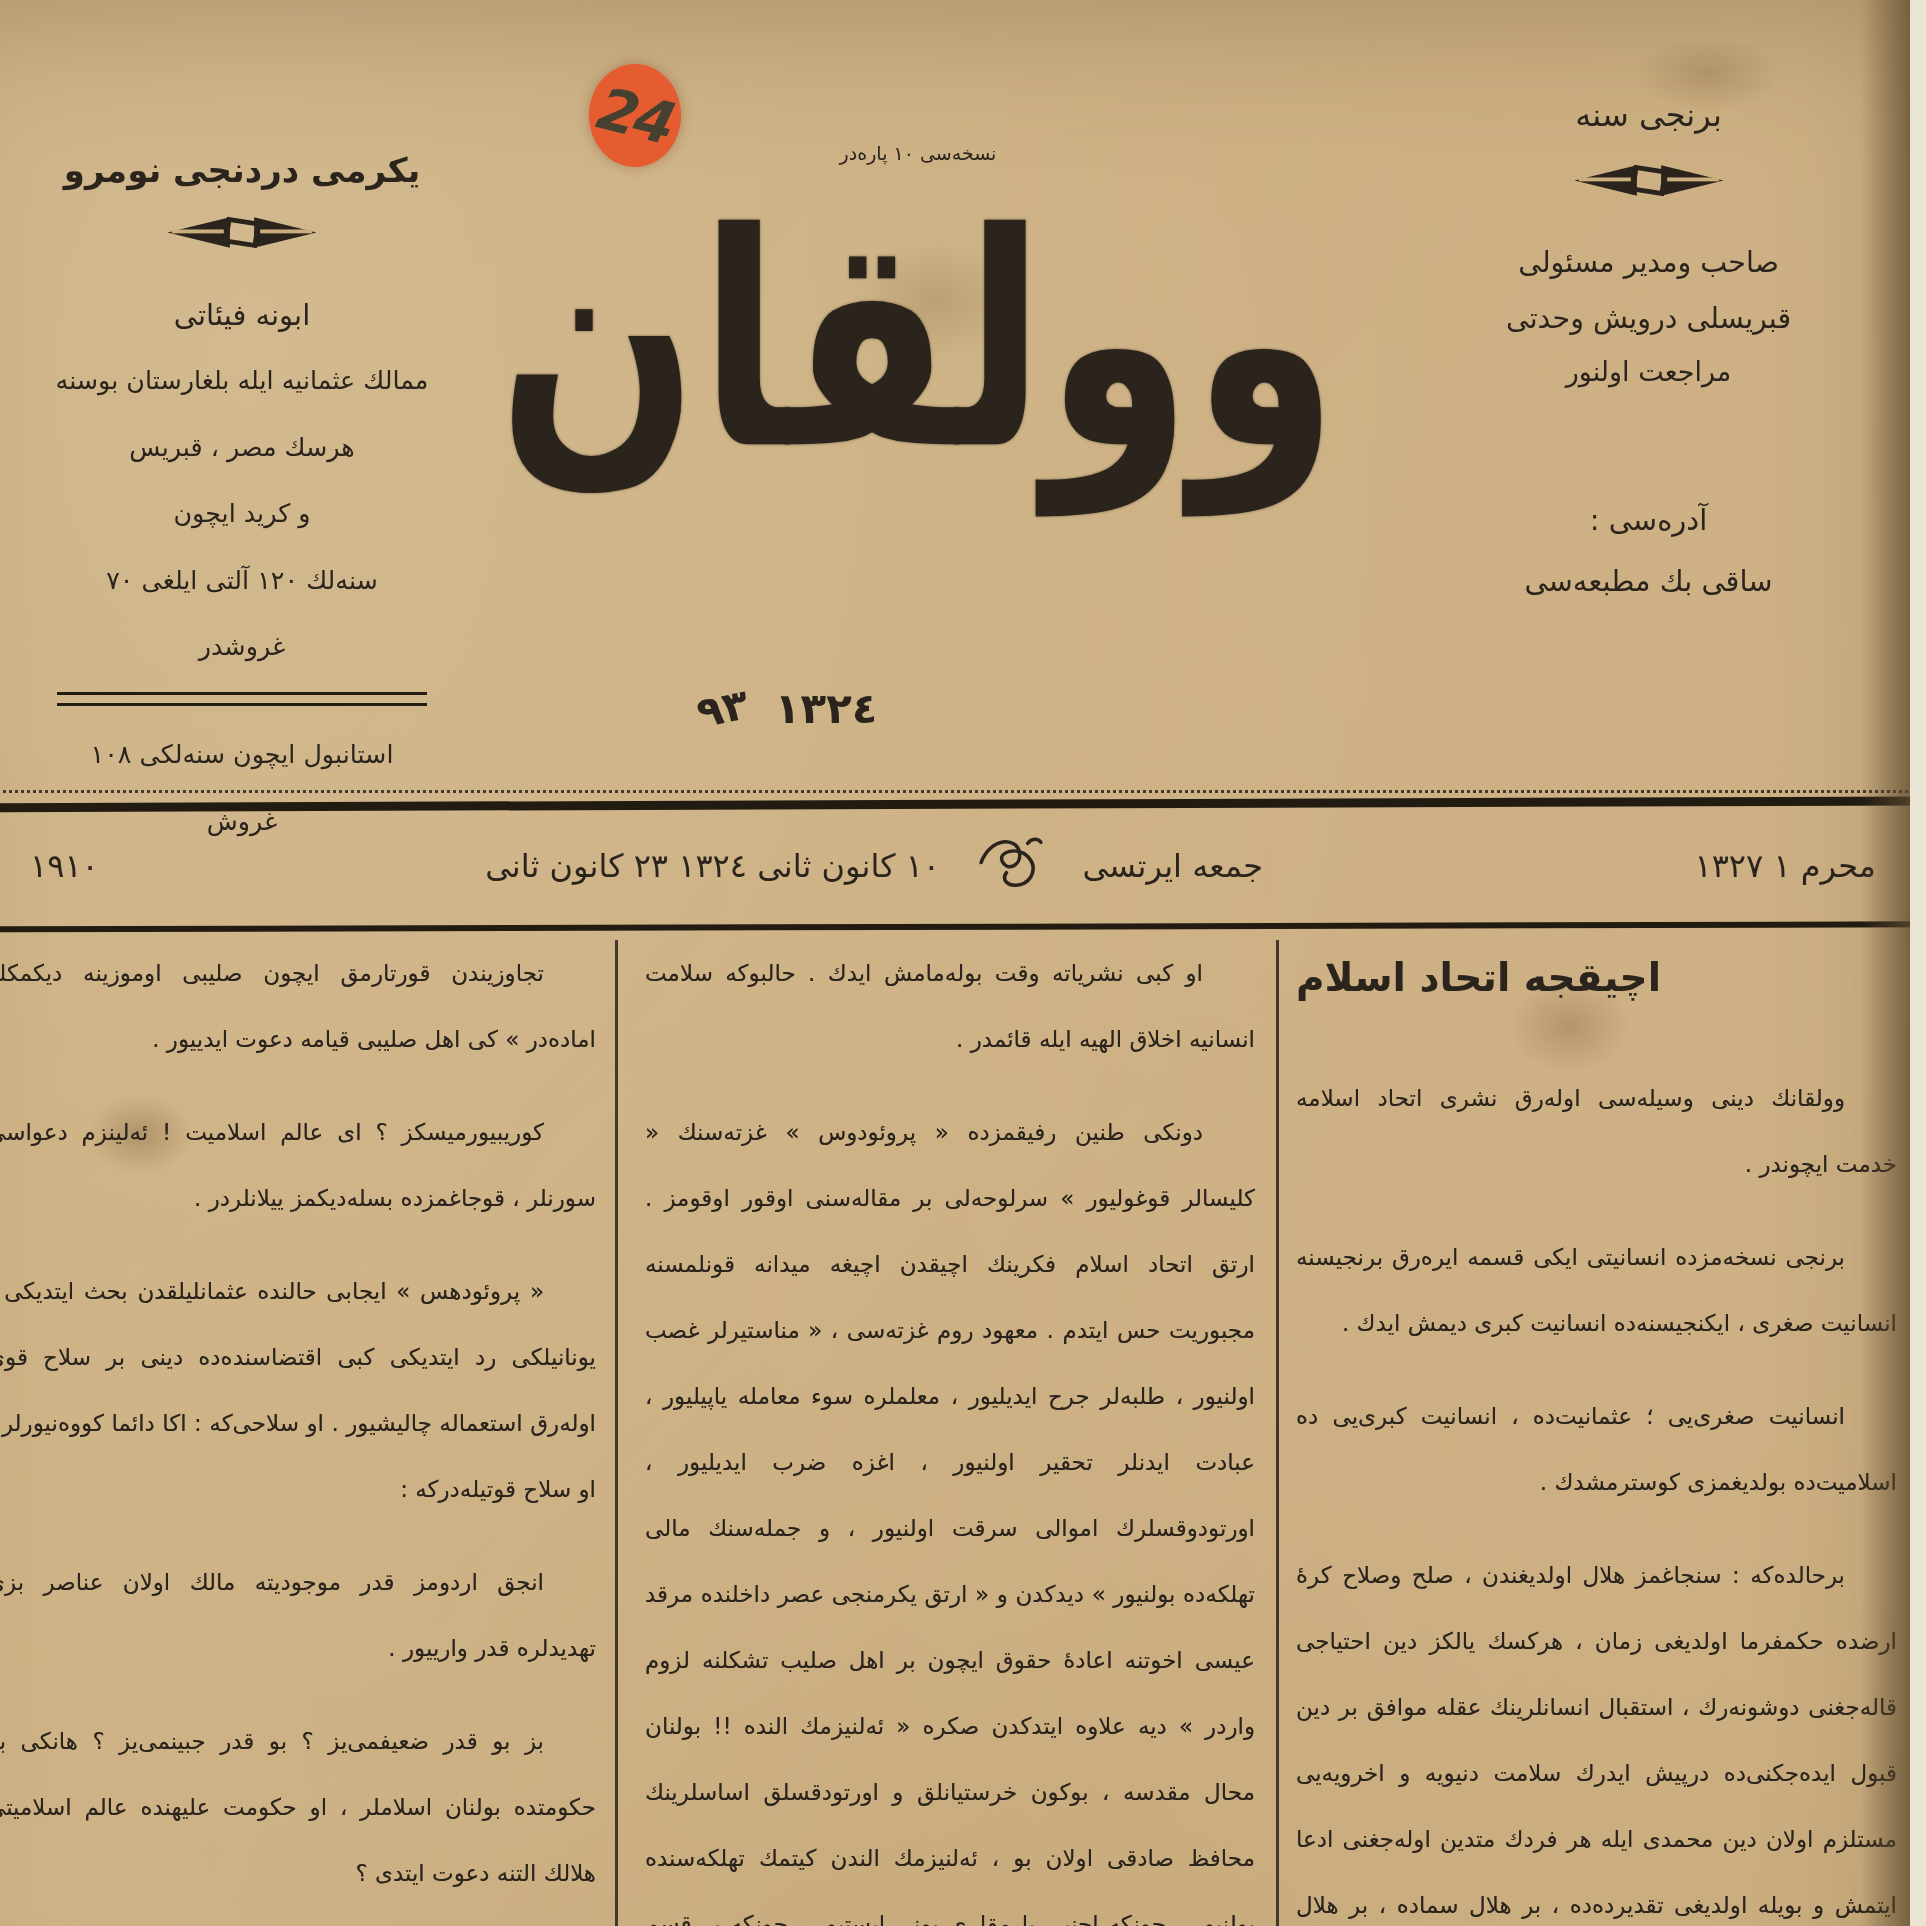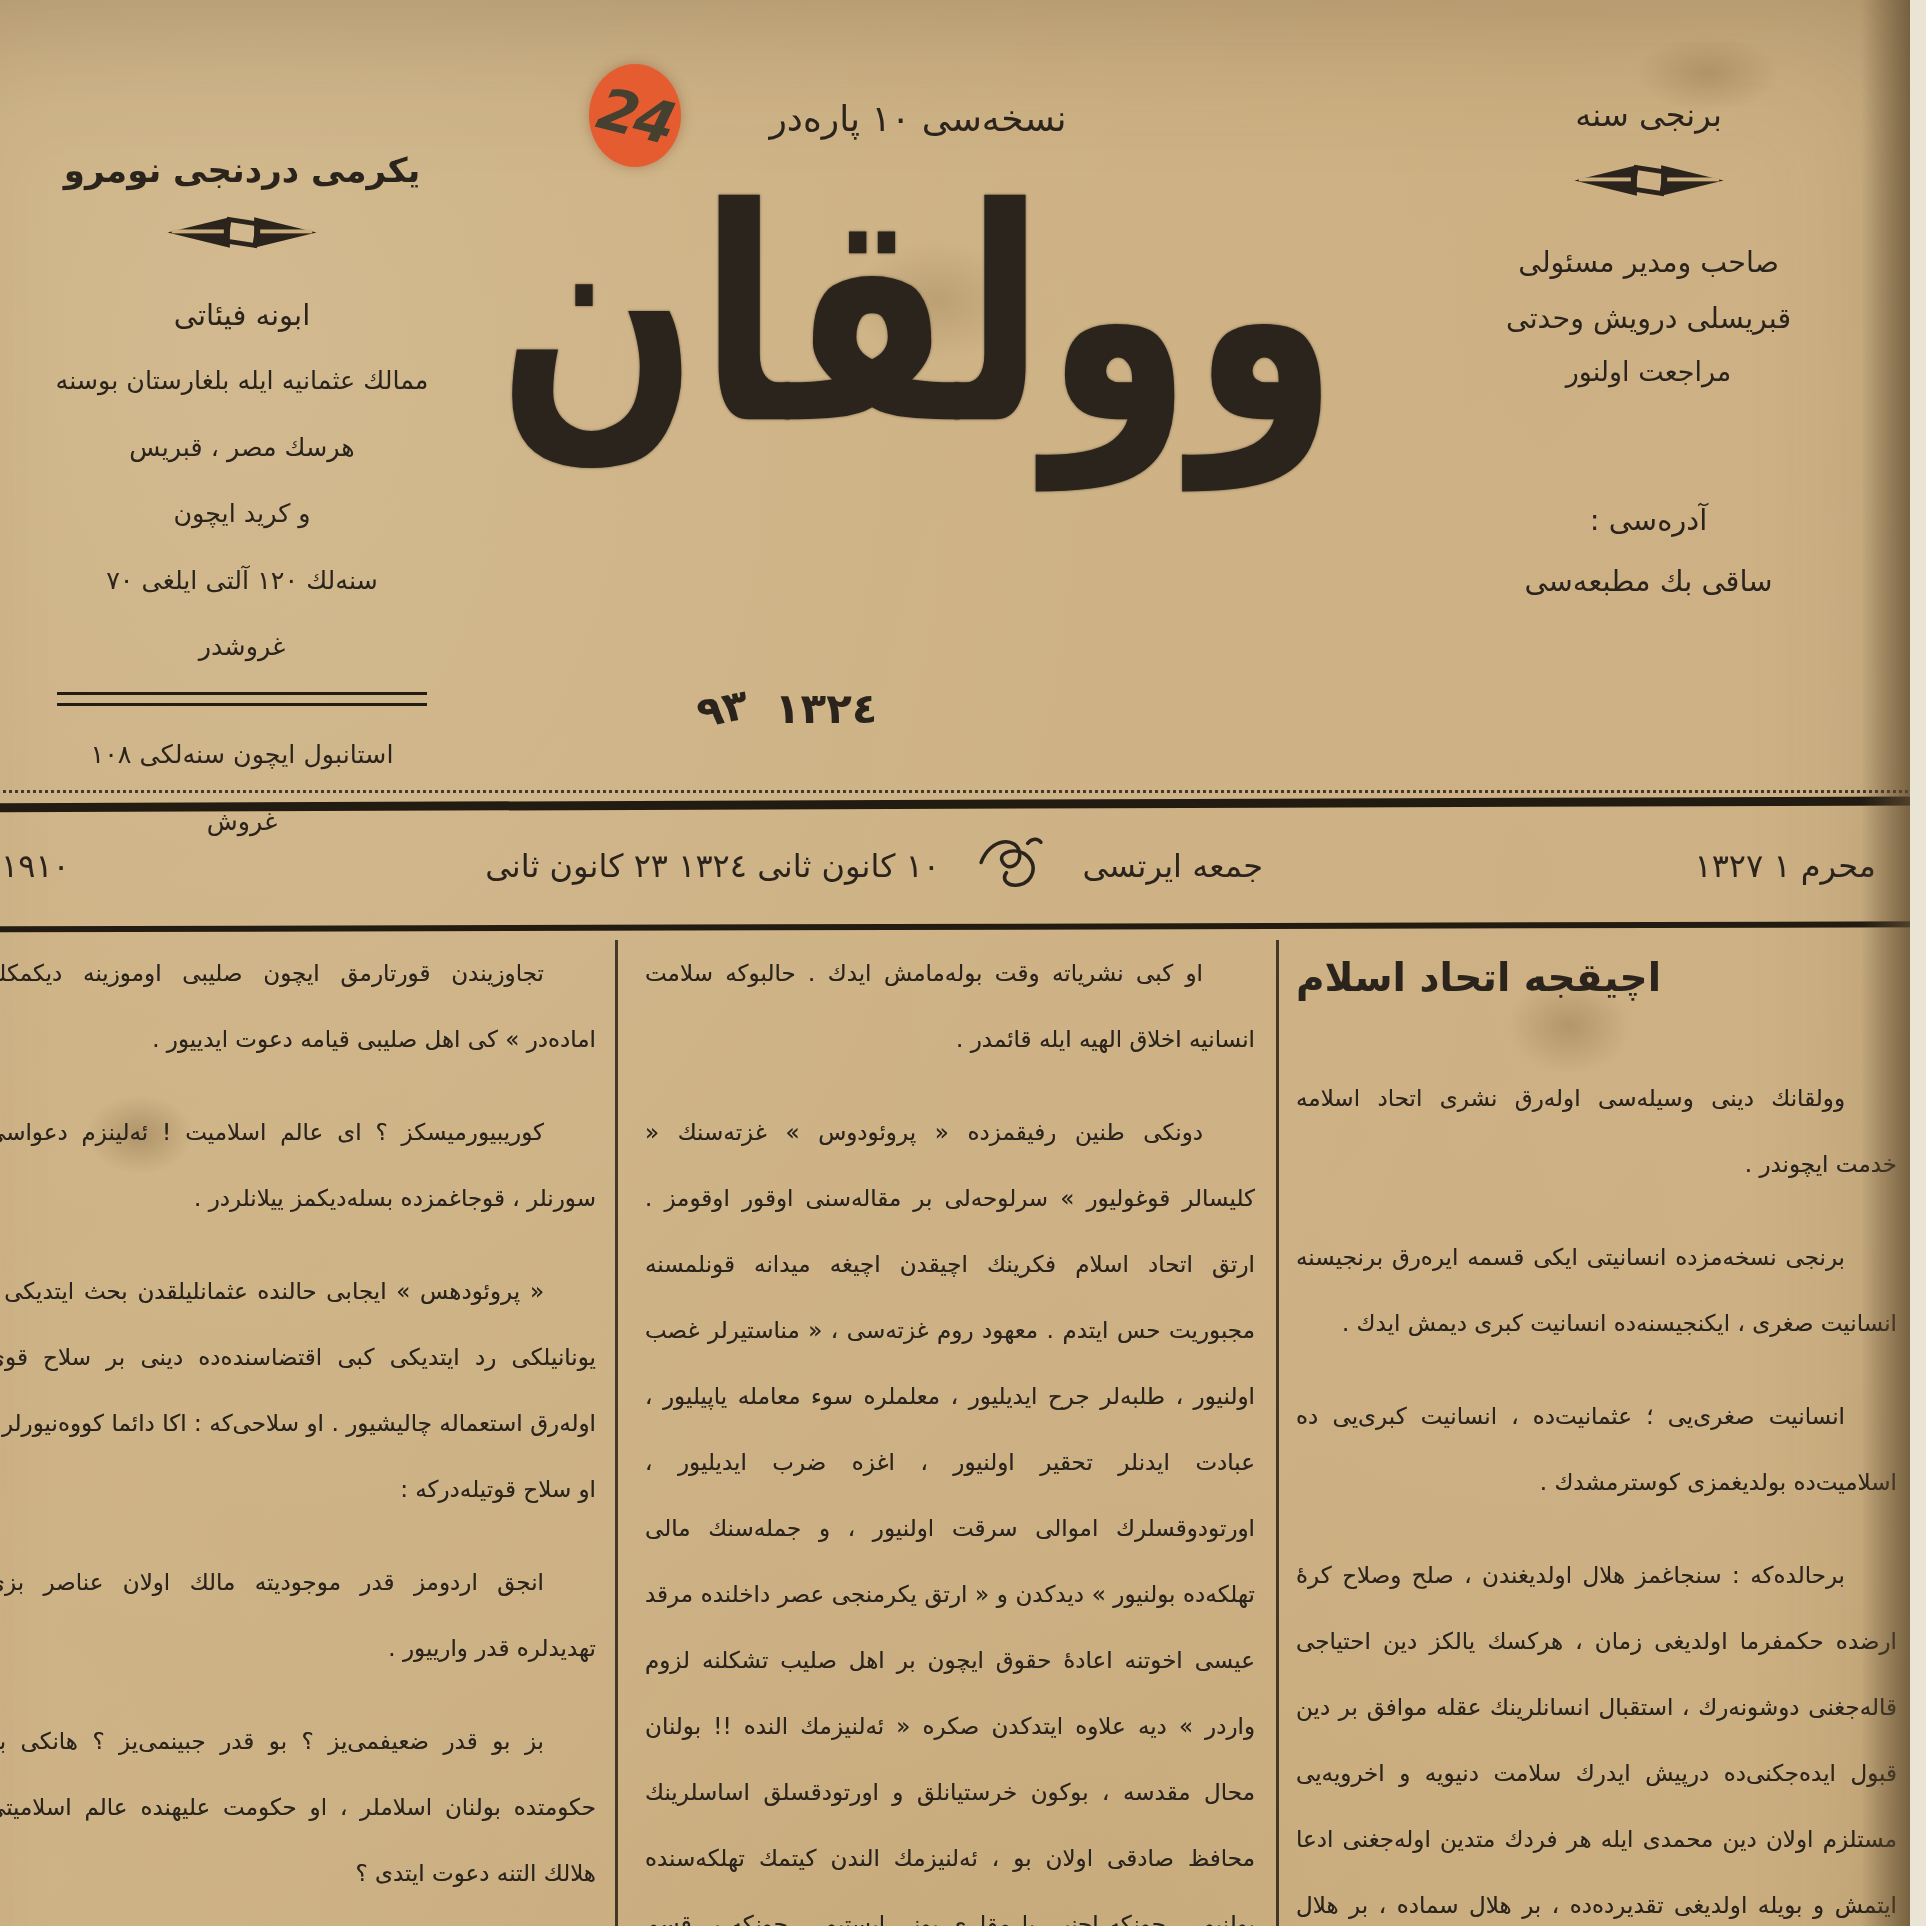--- a/index.html
+++ b/index.html
@@ -30,21 +30,21 @@
   }
   .hdr-right{right:27px;top:96px;width:501px;text-align:center;}
   .hdr-right .yr{font-size:32px;letter-spacing:1.5px;}
   .hdr-right .own1{font-size:28.5px;margin-top:46px;}
   .hdr-right .own2{font-size:28.5px;margin-top:23px;}
   .hdr-right .ed1{font-size:27px;margin-top:89px;}
   .hdr-right .ed2{font-size:27px;margin-top:21px;}
   .hdr-right .adr1{font-size:29px;margin-top:116px;}
   .hdr-right .adr2{font-size:29px;margin-top:27px;}
   .hdr-center{left:597px;top:98px;width:886px;text-align:center;}
-  .hdr-center .price{font-size:36px;letter-spacing:0.8px;}
+  .hdr-center .price{font-size:19px;letter-spacing:0.8px;margin-top:44px;}
   .masthead{
     margin-top:23px;
     font-size:231px;font-weight:bold;line-height:1.05;
     transform:scale(1.02,1.28);transform-origin:top center;
     text-shadow:0 0 2.3px rgba(30,22,12,.55);
     white-space:nowrap;
   }
   .masthead-year{
     position:absolute;left:100px;top:586px;width:424px;
     display:flex;direction:ltr;justify-content:center;align-items:baseline;gap:27px;
@@ -60,21 +60,21 @@
   .hdr-right .ornament{margin-top:27px;}
   
   .rule-dotted{left:11.6px;right:11.6px;top:790px;border-top:3.5px dotted #2b241d;opacity:.85;}
   .rule-thick-top{left:0;right:0;top:800px;height:8.5px;background:#221b12;transform:rotate(-.2deg);}
   .rule-thick-bot{left:0;right:0;top:924px;height:6.2px;background:#221b12;transform:rotate(-.15deg);}
   .rule-v{width:2.7px;background:#2a2318;opacity:.85;}
   .rule-va{left:1398px;top:940px;height:1803px;}
   .rule-vb{left:737px;top:940px;height:1826px;}
   
   .dateline{left:0;right:0;top:812px;height:108px;font-size:32px;}
-  .dateline span{position:absolute;top:50%;transform:translateY(-50%);white-space:nowrap;}
+  .dateline span{position:absolute;top:50%;transform:translateY(-50%);white-space:nowrap;padding-left:29px;}
   .dl-hijri{right:50px;}
   .dl-weekday{right:663px;text-align:center;}
   .dl-flourish{right:874px;top:7px;width:81px;height:85px;}
   .dl-rumi{right:986px;}
   .dl-gyear{left:123px;}
   
   .col{top:940px;overflow:hidden;text-align:justify;}
   .col-right{left:1418px;width:601px;height:1811px;}
   .col-mid{left:767px;width:610px;height:1795px;}
   .col-left{left:109px;width:609px;height:1826px;}

